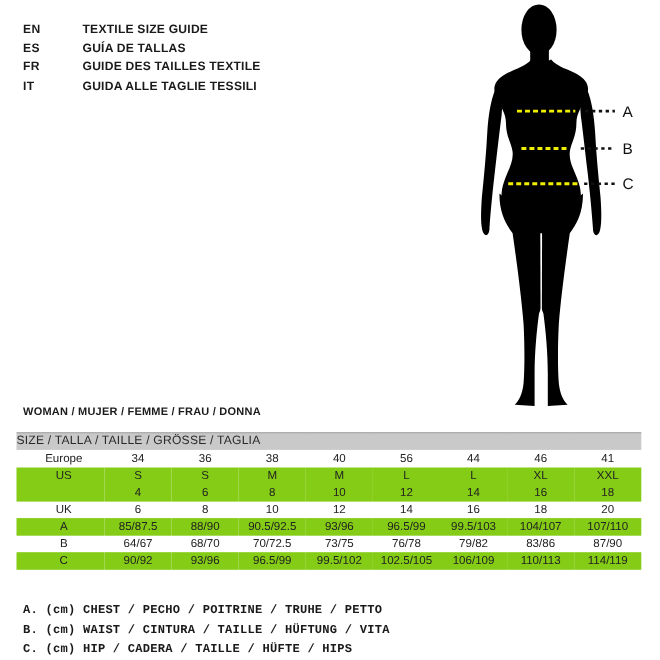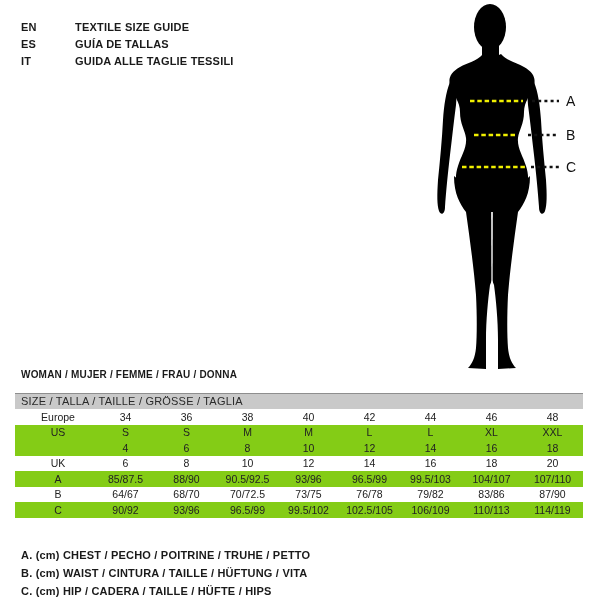--- a/index.html
+++ b/index.html
@@ -18,41 +18,45 @@
   .figure-wrap svg{display:block;width:180px;height:375px;}
   .marker-label{font-family:"Liberation Sans",sans-serif;font-size:14px;fill:#111;}
 
   
   .section-title{position:absolute;left:21px;top:369px;font-size:10px;font-weight:bold;letter-spacing:.2px;}
 
   
   .size-table{position:absolute;left:15px;top:393px;width:568px;border-collapse:collapse;table-layout:fixed;}
   .size-table td{font-size:10.5px;line-height:1;padding:0;color:#222;text-align:center;height:15.5px;vertical-align:middle;}
   .size-table tr.hdr td{
-    background:#c9c9c9;border-top:1px solid #8e8e8e;text-align:left;padding-left:6px;
+    background:#c9c9c9;border-top:1px solid #8e8e8e;text-align:left;
     font-size:11px;color:#2a2a2a;height:15px;letter-spacing:.2px;
   }
   .size-table td.rowlab{text-align:center;padding-left:6px;}
   .size-table tr.shaded td{background:#84cc16;}
 
   
   .legend{position:absolute;left:21px;top:546px;}
-  .legend-line{font-size:11px;font-weight:bold;letter-spacing:.2px;height:18px;display:flex;align-items:center;white-space:nowrap;}
+  .legend-line{font-size:11px;font-weight:bold;letter-spacing:.2px;height:18px;display:flex;align-items:center;white-space:nowrap;font-family:Liberation Mono, monospace;}
 </style>
 </head>
 <body>
 
 <div class="lang-list">
   <div class="lang-row">
     <span class="lang-code">EN</span>
     <span class="lang-label">TEXTILE SIZE GUIDE</span>
   </div>
   <div class="lang-row">
     <span class="lang-code">ES</span>
     <span class="lang-label">GUÍA DE TALLAS</span>
+  </div>
+  <div class="lang-row">
+    <span class="lang-code">FR</span>
+    <span class="lang-label">GUIDE DES TAILLES TEXTILE</span>
   </div>
   <div class="lang-row">
     <span class="lang-code">IT</span>
     <span class="lang-label">GUIDA ALLE TAGLIE TESSILI</span>
   </div>
 </div>
 
 <div class="figure-wrap">
   <svg viewBox="0 0 180 375" xmlns="http://www.w3.org/2000/svg">
     <g fill="#000000">
@@ -149,24 +153,24 @@
   <tbody>
       <tr class="hdr">
     <td colspan="9">SIZE / TALLA / TAILLE / GRÖSSE / TAGLIA</td>
   </tr>
   <tr>
     <td class="rowlab">Europe</td>
     <td>34</td>
     <td>36</td>
     <td>38</td>
     <td>40</td>
-    <td>42</td>
+    <td>56</td>
     <td>44</td>
     <td>46</td>
-    <td>48</td>
+    <td>41</td>
   </tr>
   <tr class="shaded">
     <td class="rowlab">US</td>
     <td>S</td>
     <td>S</td>
     <td>M</td>
     <td>M</td>
     <td>L</td>
     <td>L</td>
     <td>XL</td>

